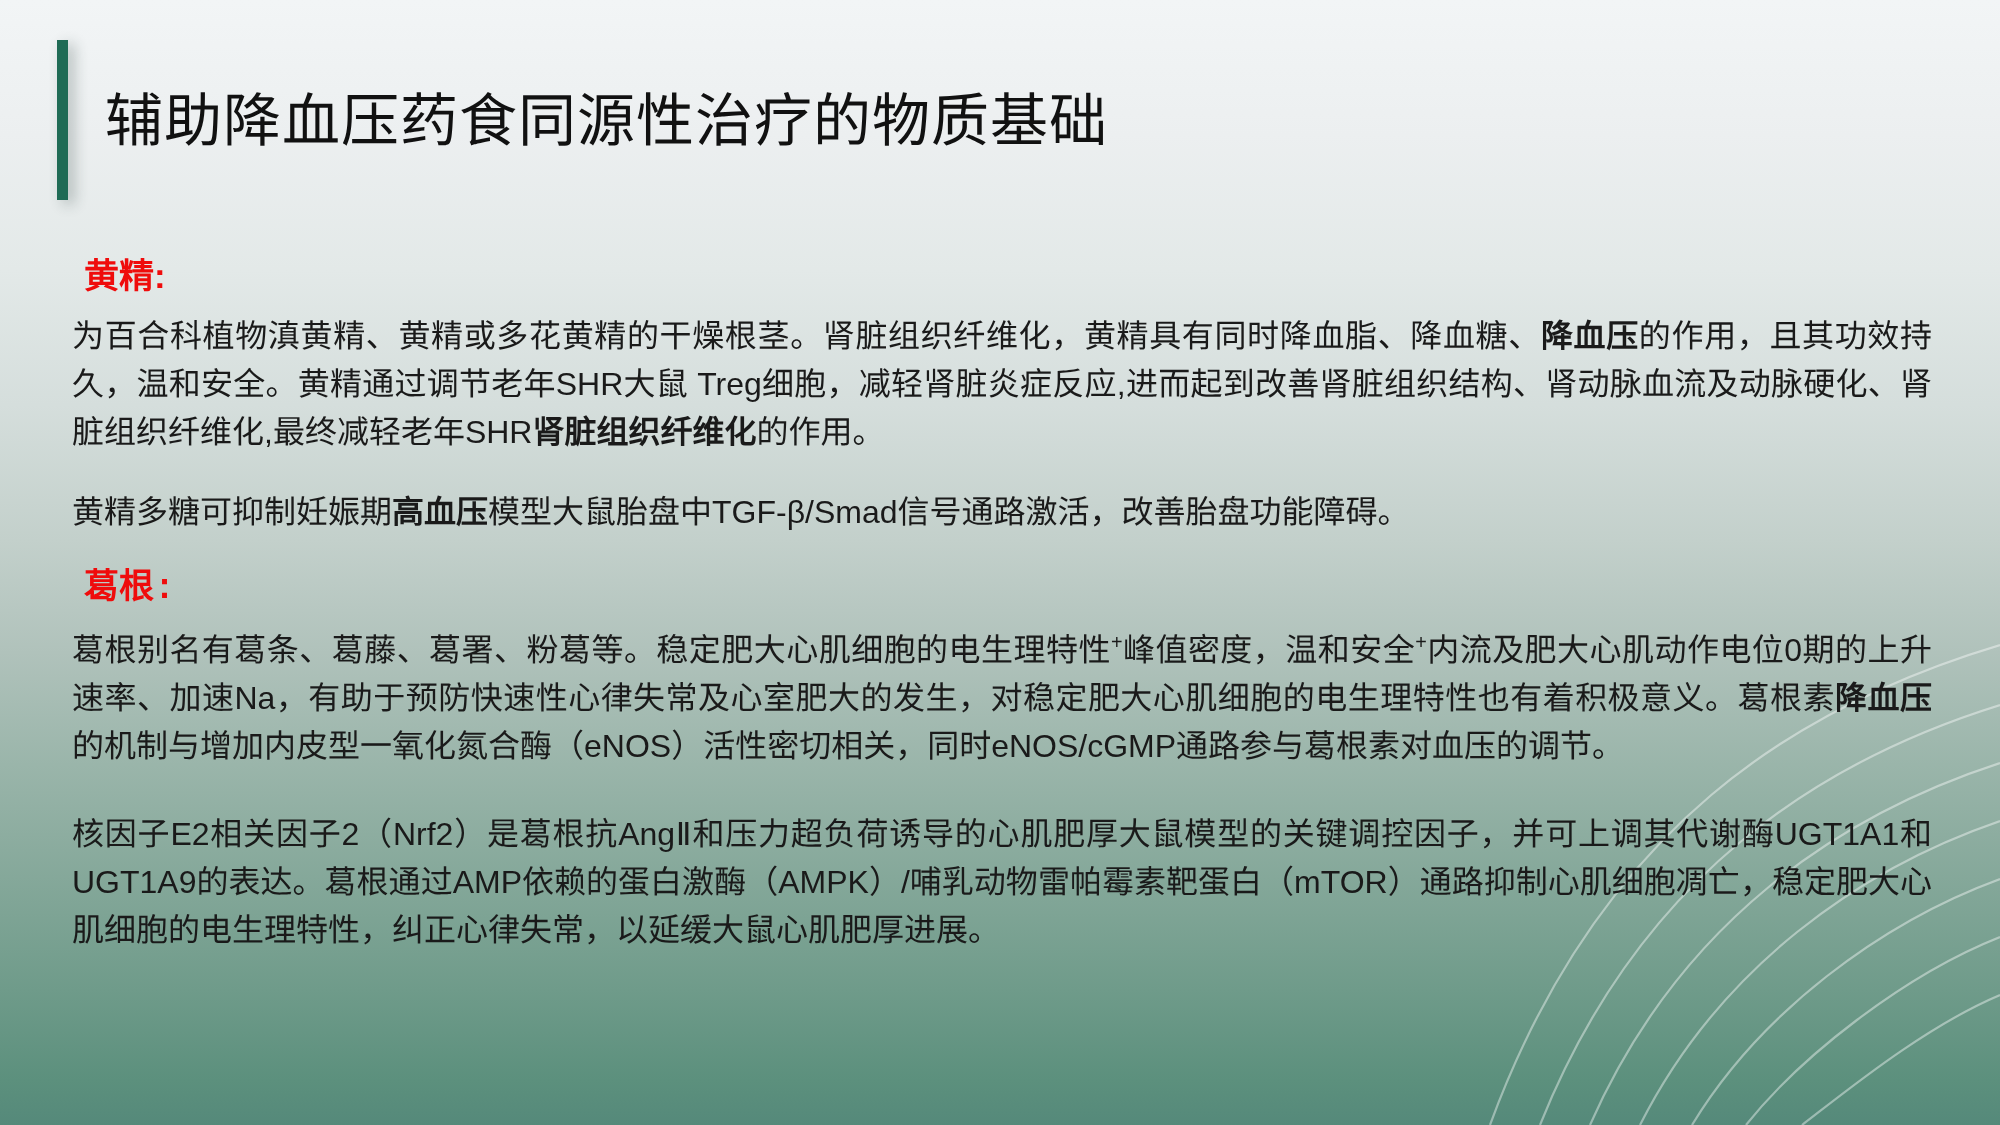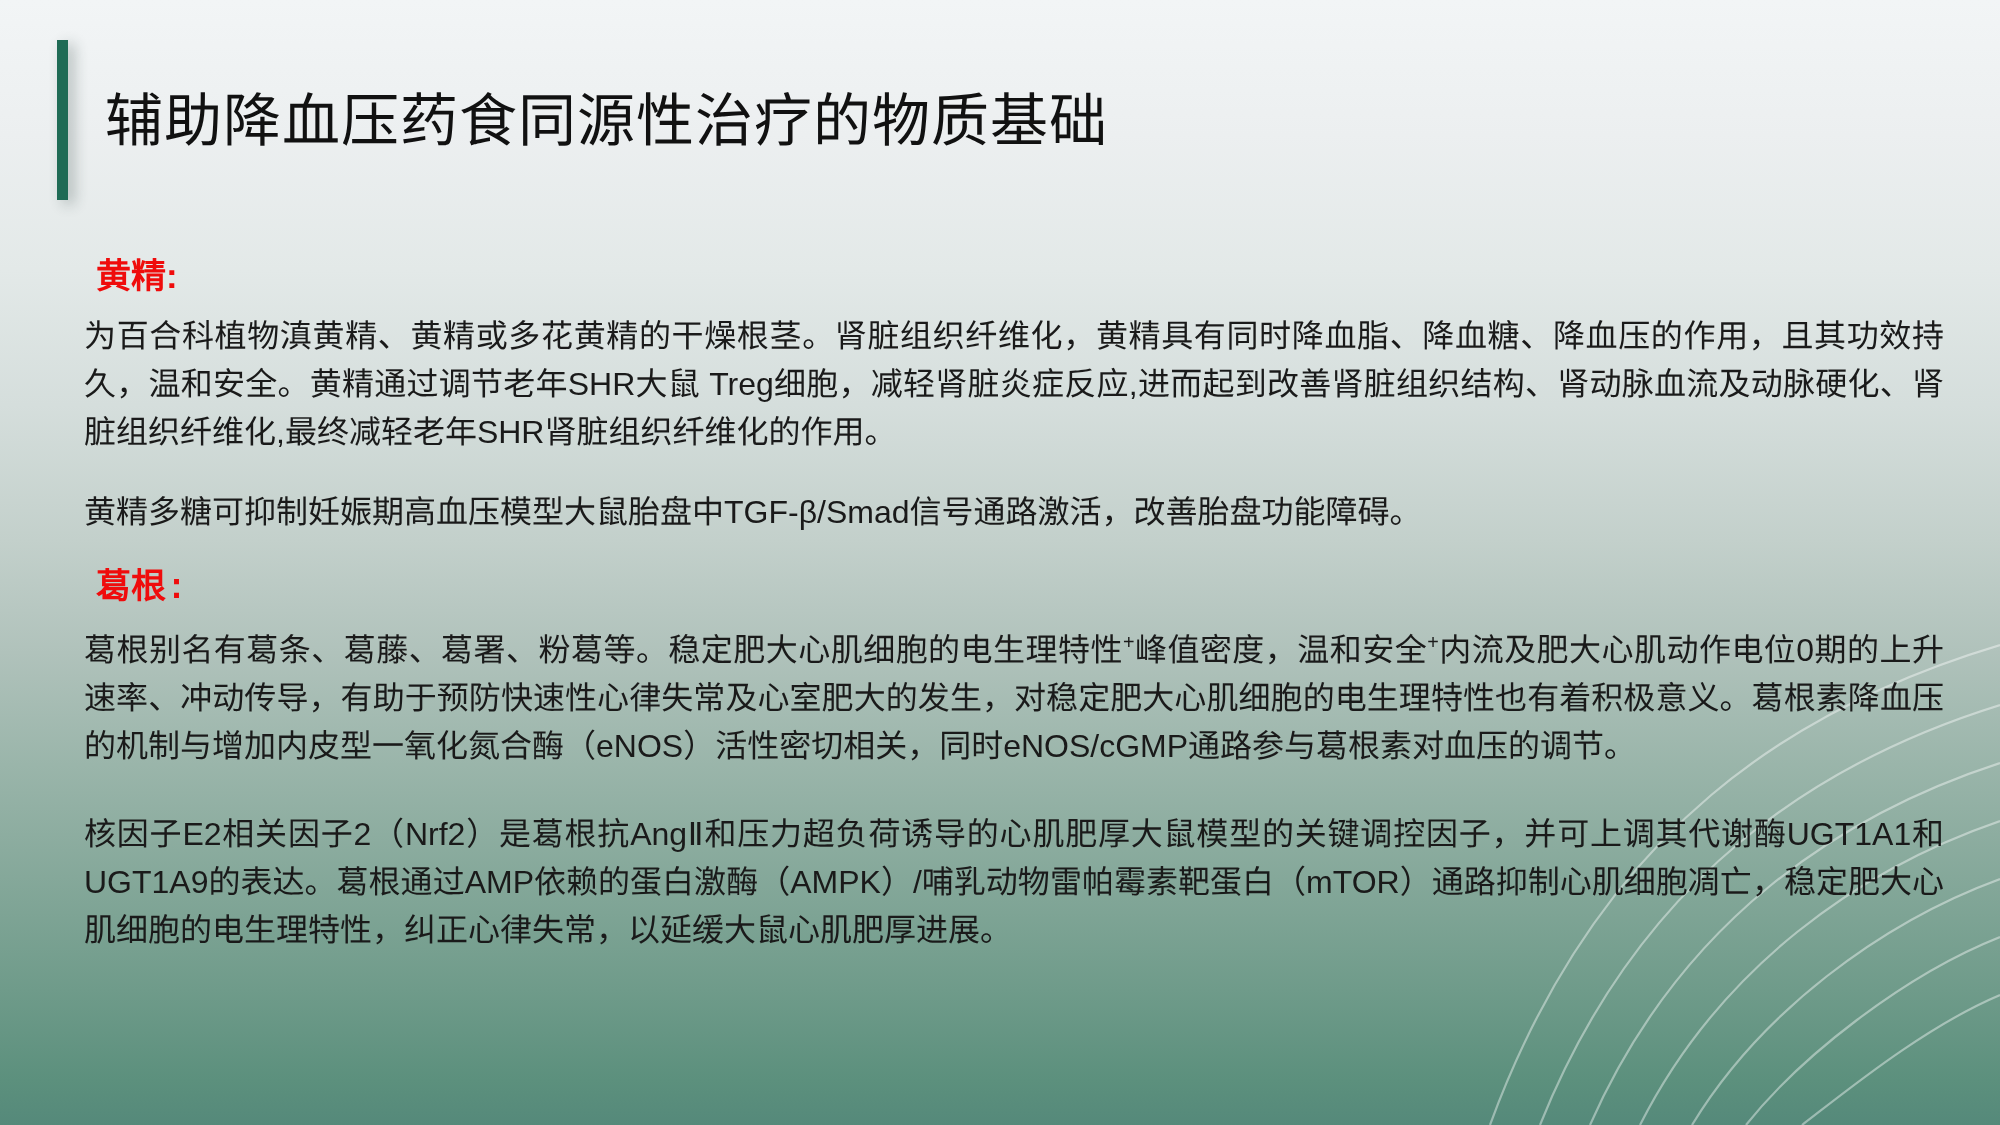--- a/index.html
+++ b/index.html
@@ -61,21 +61,21 @@
     font-size: 58px;
     font-weight: 400;
     letter-spacing: 1px;
     color: #111111;
     white-space: nowrap;
   }
 
   
   .content {
     position: absolute;
-    left: 84px;
+    left: 72px;
     top: 258px;
     width: 1860px;
   }
 
   .section-head {
     color: #ef0c0c;
     font-size: 35px;
     font-weight: 700;
     line-height: 1.0;
     margin: 0 0 19px 12px;
@@ -88,21 +88,21 @@
     line-height: 48px;
     margin: 0;
     text-align: justify;
     text-justify: inter-ideograph;
     letter-spacing: 0px;
   }
   .para + .para { margin-top: 5px; }
   .para.gap { margin-top: 32px; }
   .para.gap2 { margin-top: 40px; }
 
-  .b { font-weight: 400; }
+  .b { font-weight: 700; }
   sup { font-size: 0.62em; vertical-align: super; line-height: 0; }
 </style>
 </head>
 <body>
 
 <div class="slide">
 
   <div class="deco">
     <svg viewBox="0 0 760 560" preserveAspectRatio="none" aria-hidden="true">
       <g fill="none" stroke="rgba(255,255,255,0.42)" stroke-width="2.2">
@@ -123,18 +123,18 @@
   <div class="content">
 
     <div class="section-head">黄精:</div>
 
     <p class="para"><span>为百合科植物滇黄精、黄精或多花黄精的干燥根茎。肾脏组织纤维化，黄精具有同时降血脂、降血糖、</span><span class="b">降血压</span><span>的作用，且其功效持久，温和安全。黄精通过调节老年SHR大鼠 Treg细胞，减轻肾脏炎症反应,进而起到改善肾脏组织结构、肾动脉血流及动脉硬化、肾脏组织纤维化,最终减轻老年SHR</span><span class="b">肾脏组织纤维化</span><span>的作用。</span></p>
 
     <p class="para gap"><span>黄精多糖可抑制妊娠期</span><span class="b">高血压</span><span>模型大鼠胎盘中TGF-β/Smad信号通路激活，改善胎盘功能障碍。</span></p>
 
     <div class="section-head second">葛根:</div>
 
-    <p class="para"><span>葛根别名有葛条、葛藤、葛署、粉葛等。稳定肥大心肌细胞的电生理特性</span><sup>+</sup><span>峰值密度，温和安全</span><sup>+</sup><span>内流及肥大心肌动作电位0期的上升速率、冲动传导，有助于预防快速性心律失常及心室肥大的发生，对稳定肥大心肌细胞的电生理特性也有着积极意义。葛根素</span><span class="b">降血压</span><span>的机制与增加内皮型一氧化氮合酶（eNOS）活性密切相关，同时eNOS/cGMP通路参与葛根素对血压的调节。</span></p>
+    <p class="para"><span>葛根别名有葛条、葛藤、葛署、粉葛等。稳定肥大心肌细胞的电生理特性</span><sup>+</sup><span>峰值密度，温和安全</span><sup>+</sup><span>内流及肥大心肌动作电位0期的上升速率、加速Na，有助于预防快速性心律失常及心室肥大的发生，对稳定肥大心肌细胞的电生理特性也有着积极意义。葛根素</span><span class="b">降血压</span><span>的机制与增加内皮型一氧化氮合酶（eNOS）活性密切相关，同时eNOS/cGMP通路参与葛根素对血压的调节。</span></p>
 
     <p class="para gap2"><span>核因子E2相关因子2（Nrf2）是葛根抗AngⅡ和压力超负荷诱导的心肌肥厚大鼠模型的关键调控因子，并可上调其代谢酶UGT1A1和UGT1A9的表达。葛根通过AMP依赖的蛋白激酶（AMPK）/哺乳动物雷帕霉素靶蛋白（mTOR）通路抑制心肌细胞凋亡，稳定肥大心肌细胞的电生理特性，纠正心律失常，以延缓大鼠心肌肥厚进展。</span></p>
 
   </div>
 </div>
 
 </body></html>

